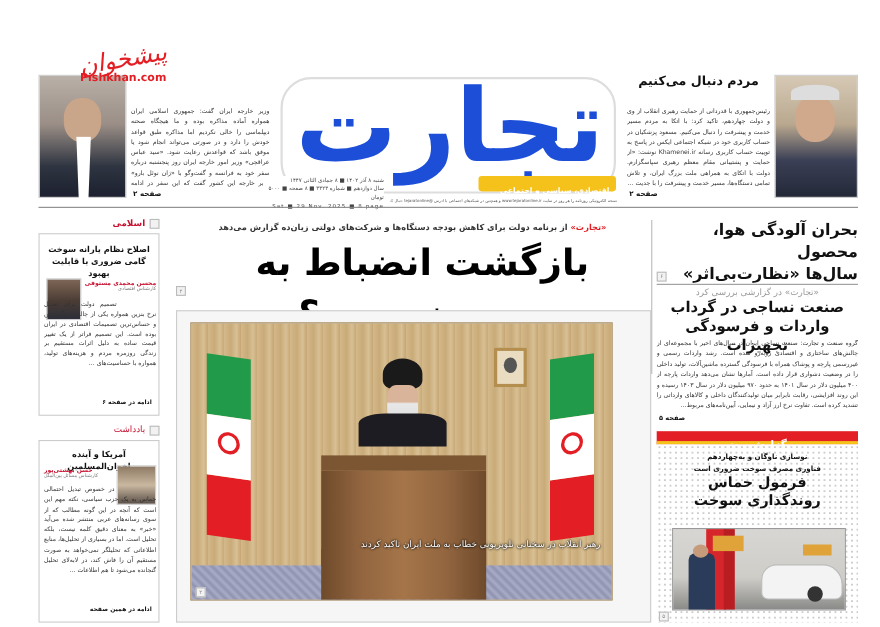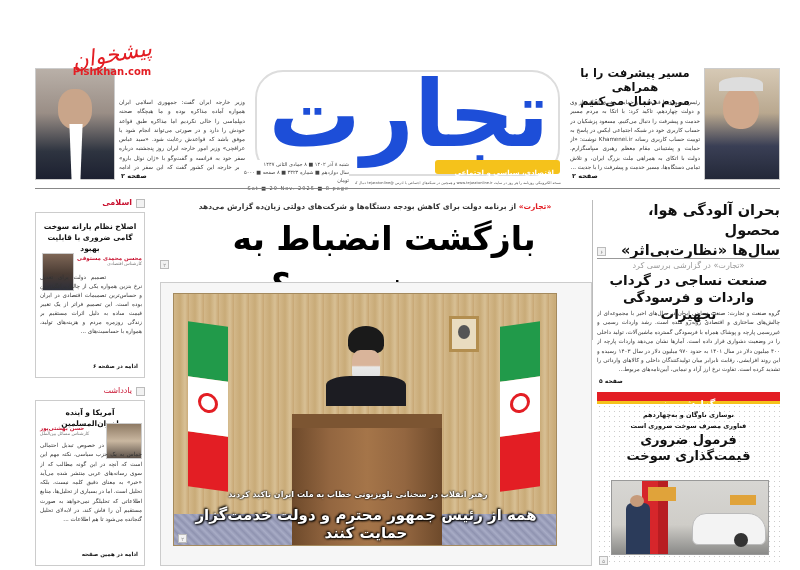--- a/index.html
+++ b/index.html
@@ -43,21 +43,20 @@
   </div>
   <div class="abs rtl" style="left:120px;top:121px;width:206px;font-size:3.6px;color:#555;white-space:nowrap;overflow:hidden">نسخه الکترونیکی روزنامه را هر روز در سایت www.tejaratonline.ir و همچنین در شبکه‌های اجتماعی با آدرس @tejaratonline دنبال کنید.</div>
 </div>
 
 <div class="abs" style="left:570px;top:66px;width:210px;height:115px">
   <div class="abs photo" style="right:0;top:2px;width:76px;height:112px;background:linear-gradient(180deg,#d6c9b5 0%,#b9a88f 40%,#3a3f55 70%,#232838 100%)">
     <div style="position:absolute;left:18px;top:18px;width:36px;height:42px;border-radius:45%;background:#d0a88c"></div>
     <div style="position:absolute;left:14px;top:8px;width:44px;height:14px;border-radius:50% 50% 0 0;background:#ddd"></div>
   </div>
   <div class="abs rtl" style="left:0;top:0;width:130px;text-align:center">
-    <div style="font-weight:bold;font-size:11.5px;line-height:14px">مسیر پیشرفت را با همراهی</div>
     <div style="font-weight:bold;font-size:11.5px;line-height:14px">مردم دنبال می‌کنیم</div>
   </div>
   <div class="abs body-text" style="left:0;top:32px;width:130px;height:74px;overflow:hidden;font-size:5.6px;line-height:9.3px">رئیس‌جمهوری با قدردانی از حمایت رهبری انقلاب از وی و دولت چهاردهم، تاکید کرد: با اتکا به مردم مسیر خدمت و پیشرفت را دنبال می‌کنیم. مسعود پزشکیان در حساب کاربری خود در شبکه اجتماعی ایکس در پاسخ به توییت حساب کاربری رسانه Khamenei.ir نوشت: «از حمایت و پشتیبانی مقام معظم رهبری سپاسگزارم. دولت با اتکای به همراهی ملت بزرگ ایران، و تلاش تمامی دستگاه‌ها، مسیر خدمت و پیشرفت را با جدیت ...</div>
   <div class="abs page-ref rtl" style="left:2px;top:106px">صفحه ۲</div>
 </div>
 
 <div class="abs hr" style="left:35px;top:188px;width:745px"></div>
 
 <div class="abs" style="left:35px;top:198px;width:110px;height:180px">
   <div class="abs rtl" style="right:0;top:0;width:110px;height:12px">
@@ -131,22 +130,21 @@
       <div style="width:36px;height:28px;margin:0 auto;background:#1a1a1a;border-radius:50% 50% 30% 30%"></div>
       <div style="width:28px;height:34px;margin:-4px auto 0;background:linear-gradient(180deg,#d9b49a 0%,#d9b49a 45%,#e8e8e8 50%,#dcdcdc 100%);border-radius:30%"></div>
       <div style="width:80px;height:30px;margin-top:-8px;background:#1c1c22;border-radius:30% 30% 0 0"></div>
     </div>
 
     <div class="abs" style="left:118px;top:120px;width:150px;height:140px;background:linear-gradient(90deg,#6e4a2b 0%,#936640 25%,#a57549 50%,#936640 75%,#6e4a2b 100%);border-top:14px solid #7c5532"></div>
 
     <div class="abs" style="left:0;top:220px;width:384px;height:33px;background:repeating-linear-gradient(45deg,#8f93b0 0px,#a8acc6 3px,#8f93b0 6px)"></div>
     <div class="abs" style="left:118px;top:205px;width:150px;height:48px;background:linear-gradient(90deg,#6e4a2b 0%,#936640 25%,#a57549 50%,#936640 75%,#6e4a2b 100%)"></div>
 
-    <div class="abs rtl" style="left:12px;top:196px;width:344px;text-align:center;font-size:8px;font-weight:bold;color:#fff;text-shadow:0 0 2px #000,0 0 2px #000">رهبر انقلاب در سخنانی تلویزیونی خطاب به ملت ایران تاکید کردند</div>
-    <div class="abs rtl" style="left:4px;top:212px;width:376px;text-align:center;font-size:15px;font-weight:bold;color:#fff;text-shadow:0 0 3px #000,1px 1px 2px #000,-1px -1px 2px #000">همه از رئیس جمهور محترم و دولت خدمت‌گزار حمایت کنند</div>
+    <div class="abs rtl" style="left:28px;top:196px;width:344px;font-size:8px;font-weight:normal;color:#fff;text-shadow:0 0 2px #000,0 0 2px #000">رهبر انقلاب در سخنانی تلویزیونی خطاب به ملت ایران تاکید کردند</div>
     <div class="abs small-sq" style="left:4px;top:240px">۲</div>
   </div>
 </div>
 
 <div class="abs" style="left:597px;top:200px;width:183px;height:60px">
   <div class="abs rtl" style="left:0;top:0;width:183px;text-align:right">
     <div style="font-weight:bold;font-size:14.5px;line-height:20px">بحران آلودگی هوا، محصول</div>
     <div style="font-weight:bold;font-size:14.5px;line-height:20px">سال‌ها «نظارت‌بی‌اثر»</div>
   </div>
   <div class="abs small-sq" style="left:0;top:47px">۶</div>
@@ -164,22 +162,22 @@
   <div class="abs page-ref rtl" style="left:2px;top:116px;font-size:6px">صفحه ۵</div>
 </div>
 
 <div class="abs" style="left:597px;top:392px;width:183px;height:12px;background:#e31e24;border-bottom:3px solid #f5c21b;text-align:center">
   <span style="color:#fff;font-weight:bold;font-size:9.5px;line-height:12px">گزارش روز</span>
 </div>
 <div class="abs" style="left:597px;top:404px;width:183px;height:162px;background-color:#fff;background-image:radial-gradient(#ccc 0.7px,transparent 0.8px);background-size:5px 5px">
   <div class="abs rtl" style="left:0;top:6px;width:183px;text-align:center">
     <div style="font-size:6.5px;font-weight:bold;line-height:11px">نوسازی ناوگان و به‌چهاردهم</div>
     <div style="font-size:6.5px;font-weight:bold;line-height:11px">فناوری مصرف سوخت ضروری است</div>
-    <div style="font-size:13px;font-weight:bold;line-height:16px">فرمول ضروری</div>
-    <div style="font-size:13px;font-weight:bold;line-height:16px">قیمت‌گذاری سوخت</div>
+    <div style="font-size:13px;font-weight:bold;line-height:16px">فرمول حماس</div>
+    <div style="font-size:13px;font-weight:bold;line-height:16px">روند‌گذاری سوخت</div>
   </div>
   <div class="abs" style="left:14px;top:76px;width:158px;height:75px;border:1px solid #999;background:linear-gradient(180deg,#d7d6d3 0%,#cfcdc8 60%,#8a8a88 100%);overflow:hidden">
     <div style="position:absolute;left:30px;top:0;width:18px;height:75px;background:#d6262b"></div>
     <div style="position:absolute;left:46px;top:0;width:10px;height:75px;background:#b81d22"></div>
     <div style="position:absolute;left:14px;top:22px;width:24px;height:53px;background:#2b3b5a;border-radius:6px 6px 0 0"></div>
     <div style="position:absolute;left:18px;top:14px;width:14px;height:12px;background:#c69b7b;border-radius:50%"></div>
     <div style="position:absolute;left:80px;top:32px;width:74px;height:32px;background:#f3f3f3;border-radius:14px 18px 6px 6px;border:1px solid #bbb"></div>
     <div style="position:absolute;left:122px;top:52px;width:14px;height:14px;background:#333;border-radius:50%"></div>
     <div style="position:absolute;left:36px;top:6px;width:28px;height:14px;background:#e0a33a"></div>
     <div style="position:absolute;left:118px;top:14px;width:26px;height:10px;background:#e0a33a"></div>

